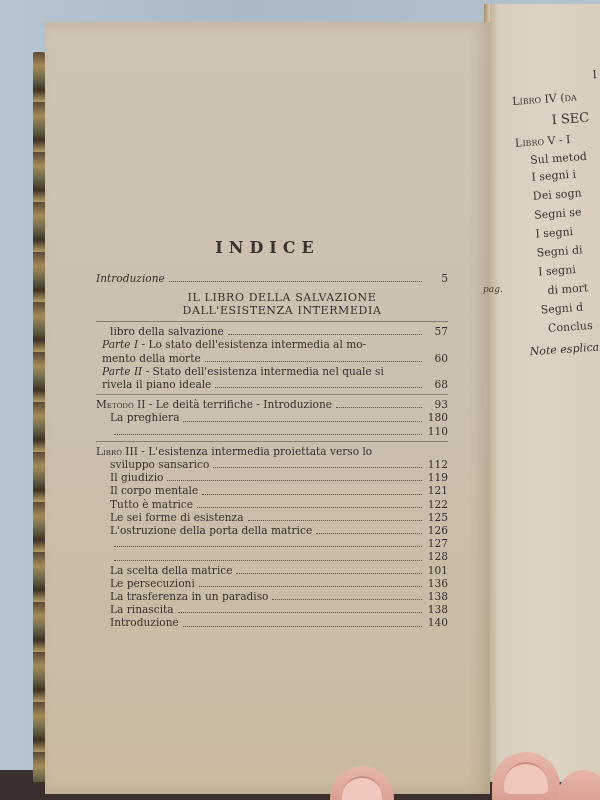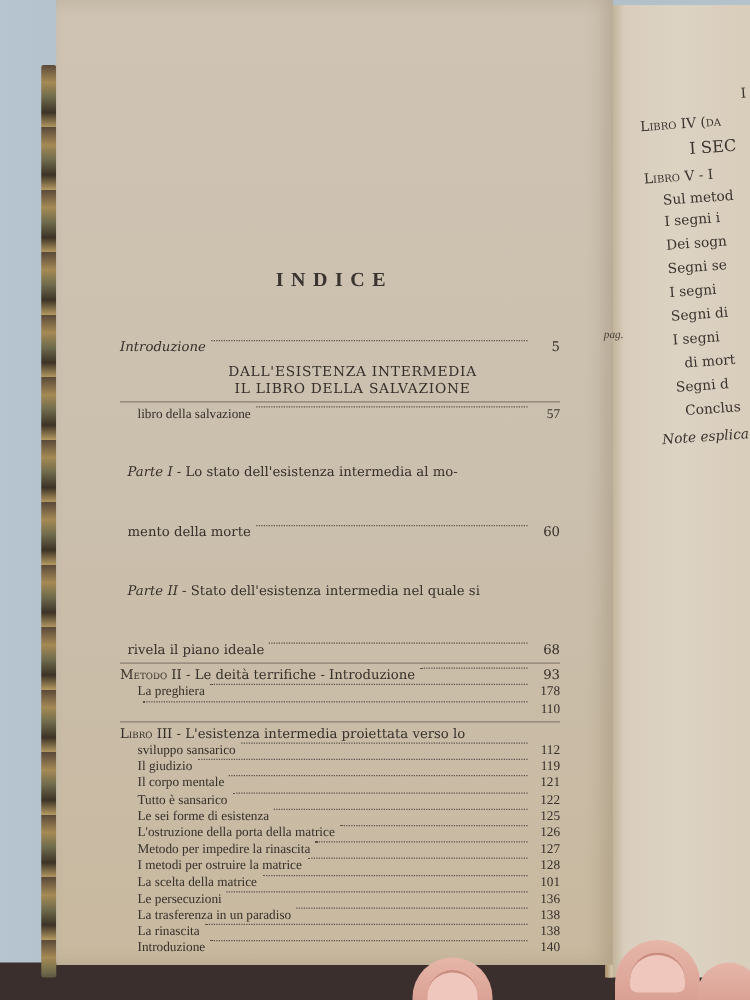--- a/index.html
+++ b/index.html
@@ -1,37 +1,37 @@
 <!DOCTYPE html>
 <html><head>
 <meta charset="utf-8">
 <style>
   html,body{margin:0;padding:0;}
   body{width:600px;height:800px;overflow:hidden;position:relative;background:#aebfca;font-family:"DejaVu Serif",serif;}
   .table-bg{position:absolute;left:0;top:0;width:600px;height:800px;background:linear-gradient(90deg,#b6c5cf 0%,#a9bac5 40%,#b4c2cb 100%);}
   .bottom-dark{position:absolute;left:0;top:770px;width:600px;height:30px;background:#3a2f2c;}
   .spine{position:absolute;left:33px;top:52px;width:12px;height:730px;background:repeating-linear-gradient(180deg,#5c4a3a 0px,#a58a55 14px,#6e6a4c 26px,#3d3326 38px,#b59a62 50px);border-radius:2px;}
-  .left-page{position:absolute;left:45px;top:0;width:445px;height:772px;background:linear-gradient(180deg,#cfc3b3 0%,#cbbfae 50%,#c8b99f 100%);box-shadow:inset -8px 0 14px rgba(90,70,40,.18);font-family:Liberation Serif, serif;}
+  .left-page{position:absolute;left:45px;top:22px;width:445px;height:772px;background:linear-gradient(180deg,#cfc3b3 0%,#cbbfae 50%,#c8b99f 100%);box-shadow:inset -8px 0 14px rgba(90,70,40,.18);}
   .right-page{position:absolute;left:486px;top:4px;width:140px;height:778px;background:linear-gradient(90deg,#b9a98c 0%,#d9cebd 10%,#ddd3c3 40%,#d7cbb8 100%);}
   .page-edge{position:absolute;left:484px;top:4px;width:6px;height:778px;background:linear-gradient(90deg,#a68e6a,#dacbb1);}
   .finger{position:absolute;border-radius:40px 40px 0 0;background:linear-gradient(180deg,#e6b6a9,#d89e90);}
   .finger .nail{position:absolute;left:12px;top:10px;right:12px;height:30px;border-radius:30px 30px 8px 8px;background:#efc7bd;border-top:2px solid #c98d80;}
 
   .title{position:absolute;left:0;width:445px;top:216px;text-align:center;font-size:16px;letter-spacing:6px;color:#3a3430;font-weight:bold;}
   .pag-label{position:absolute;left:438px;top:262px;font-size:9px;font-style:italic;color:#4a413b;}
   .toc{position:absolute;left:96px;top:272px;width:352px;color:#36302b;font-size:10.6px;}
-  .row{position:relative;display:flex;align-items:flex-start;line-height:13.2px;}
+  .row{position:relative;display:flex;align-items:flex-end;line-height:13.2px;}
   .row .label{white-space:nowrap;}
   .row .dots{flex:1;border-bottom:1.5px dotted #5a514a;margin:0 4px 3px 4px;min-width:10px;}
   .row .page{min-width:22px;text-align:right;}
   .it{font-style:italic;}
   .section-head{text-align:center;font-size:11px;letter-spacing:.6px;line-height:13px;margin:6px 0 4px 0;padding-left:20px;}
   .para{line-height:13.2px;text-align:justify;}
-  .indent1{padding-left:14px;font-family:Liberation Serif, serif;}
-  .indent2{padding-left:6px;margin-top:34px;}
+  .indent1{padding-left:14px;}
+  .indent2{padding-left:6px;}
   .sc{font-variant:small-caps;}
   .divider{height:1px;background:#8a7f74;margin:3px 0;}
 
   .right-text{position:absolute;left:510px;top:70px;color:#3a342f;font-size:11px;transform:rotate(-4deg);transform-origin:left top;white-space:nowrap;}
   .right-text div{line-height:21px;}
 </style>
 </head>
 <body>
 
 <div class="table-bg"></div>
@@ -65,22 +65,22 @@
 </div>
 
 <div class="toc">
   <div class="row">
     <span class="label it">Introduzione</span>
     <span class="dots"></span>
     <span class="page">5</span>
   </div>
 
   <div class="section-head">
+    <div>IL LIBRO DELLA SALVAZIONE</div>
     <div>DALL'ESISTENZA INTERMEDIA</div>
-    <div>IL LIBRO DELLA SALVAZIONE</div>
   </div>
   <div class="divider"></div>
 
   <div class="row indent1">
     <span class="label">libro della salvazione</span>
     <span class="dots"></span>
     <span class="page">57</span>
   </div>
   <div class="para indent2">
     <span class="it">Parte I</span><span> - Lo stato dell'esistenza intermedia al mo-</span>
@@ -101,21 +101,21 @@
   <div class="divider"></div>
 
   <div class="row">
     <span class="label"><span class="sc">Metodo II</span><span> - Le deità terrifiche - Introduzione</span></span>
     <span class="dots"></span>
     <span class="page">93</span>
   </div>
   <div class="row indent1">
     <span class="label">La preghiera</span>
     <span class="dots"></span>
-    <span class="page">178</span>
+    <span class="page">180</span>
   </div>
   <div class="row indent1">
     <span class="dots"></span>
     <span class="page">110</span>
   </div>
   <div class="divider"></div>
 
   <div class="para">
     <span class="sc">Libro III</span><span> - L'esistenza intermedia proiettata verso lo</span>
   </div>
@@ -128,41 +128,39 @@
       <span class="label">Il giudizio</span>
       <span class="dots"></span>
       <span class="page">119</span>
     </div>
   <div class="row indent1">
       <span class="label">Il corpo mentale</span>
       <span class="dots"></span>
       <span class="page">121</span>
     </div>
   <div class="row indent1">
-      <span class="label">Tutto è sansarico</span>
+      <span class="label">Tutto è matrice</span>
       <span class="dots"></span>
       <span class="page">122</span>
     </div>
   <div class="row indent1">
       <span class="label">Le sei forme di esistenza</span>
       <span class="dots"></span>
       <span class="page">125</span>
     </div>
   <div class="row indent1">
       <span class="label">L'ostruzione della porta della matrice</span>
       <span class="dots"></span>
       <span class="page">126</span>
     </div>
   <div class="row indent1">
-      <span class="label">Metodo per impedire la rinascita</span>
       <span class="dots"></span>
       <span class="page">127</span>
     </div>
   <div class="row indent1">
-      <span class="label">I metodi per ostruire la matrice</span>
       <span class="dots"></span>
       <span class="page">128</span>
     </div>
   <div class="row indent1">
       <span class="label">La scelta della matrice</span>
       <span class="dots"></span>
       <span class="page">101</span>
     </div>
   <div class="row indent1">
       <span class="label">Le persecuzioni</span>

